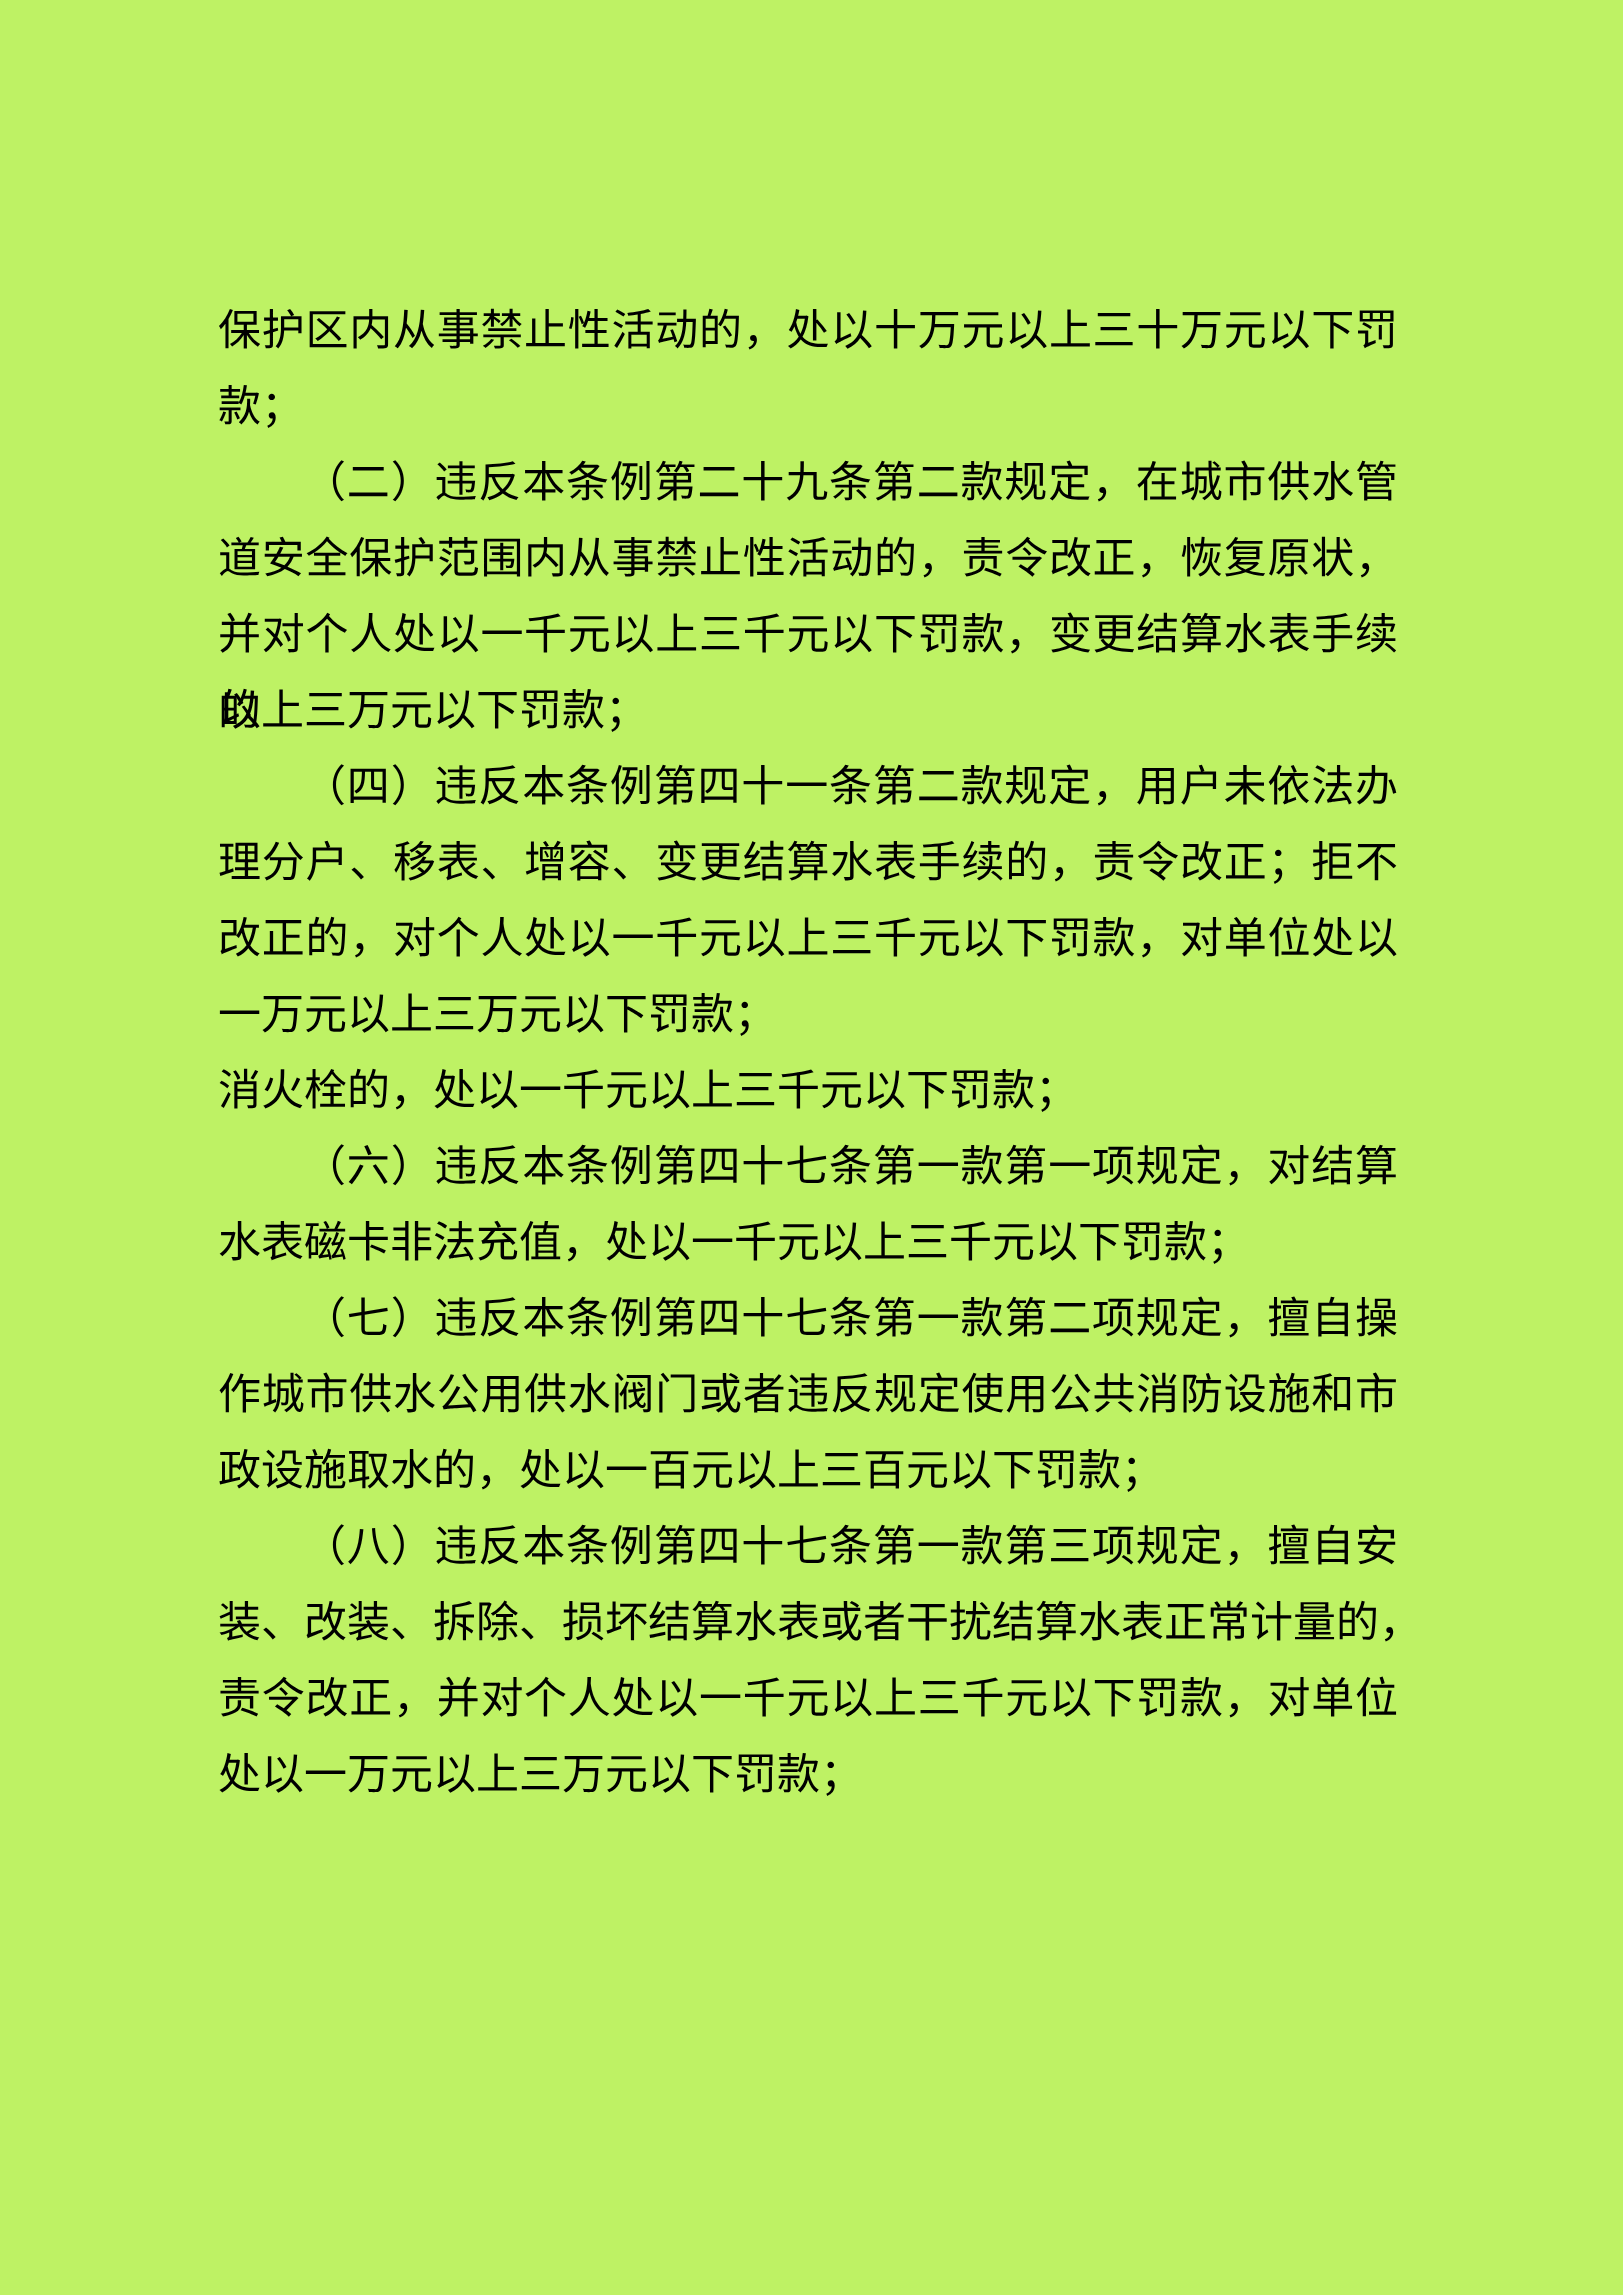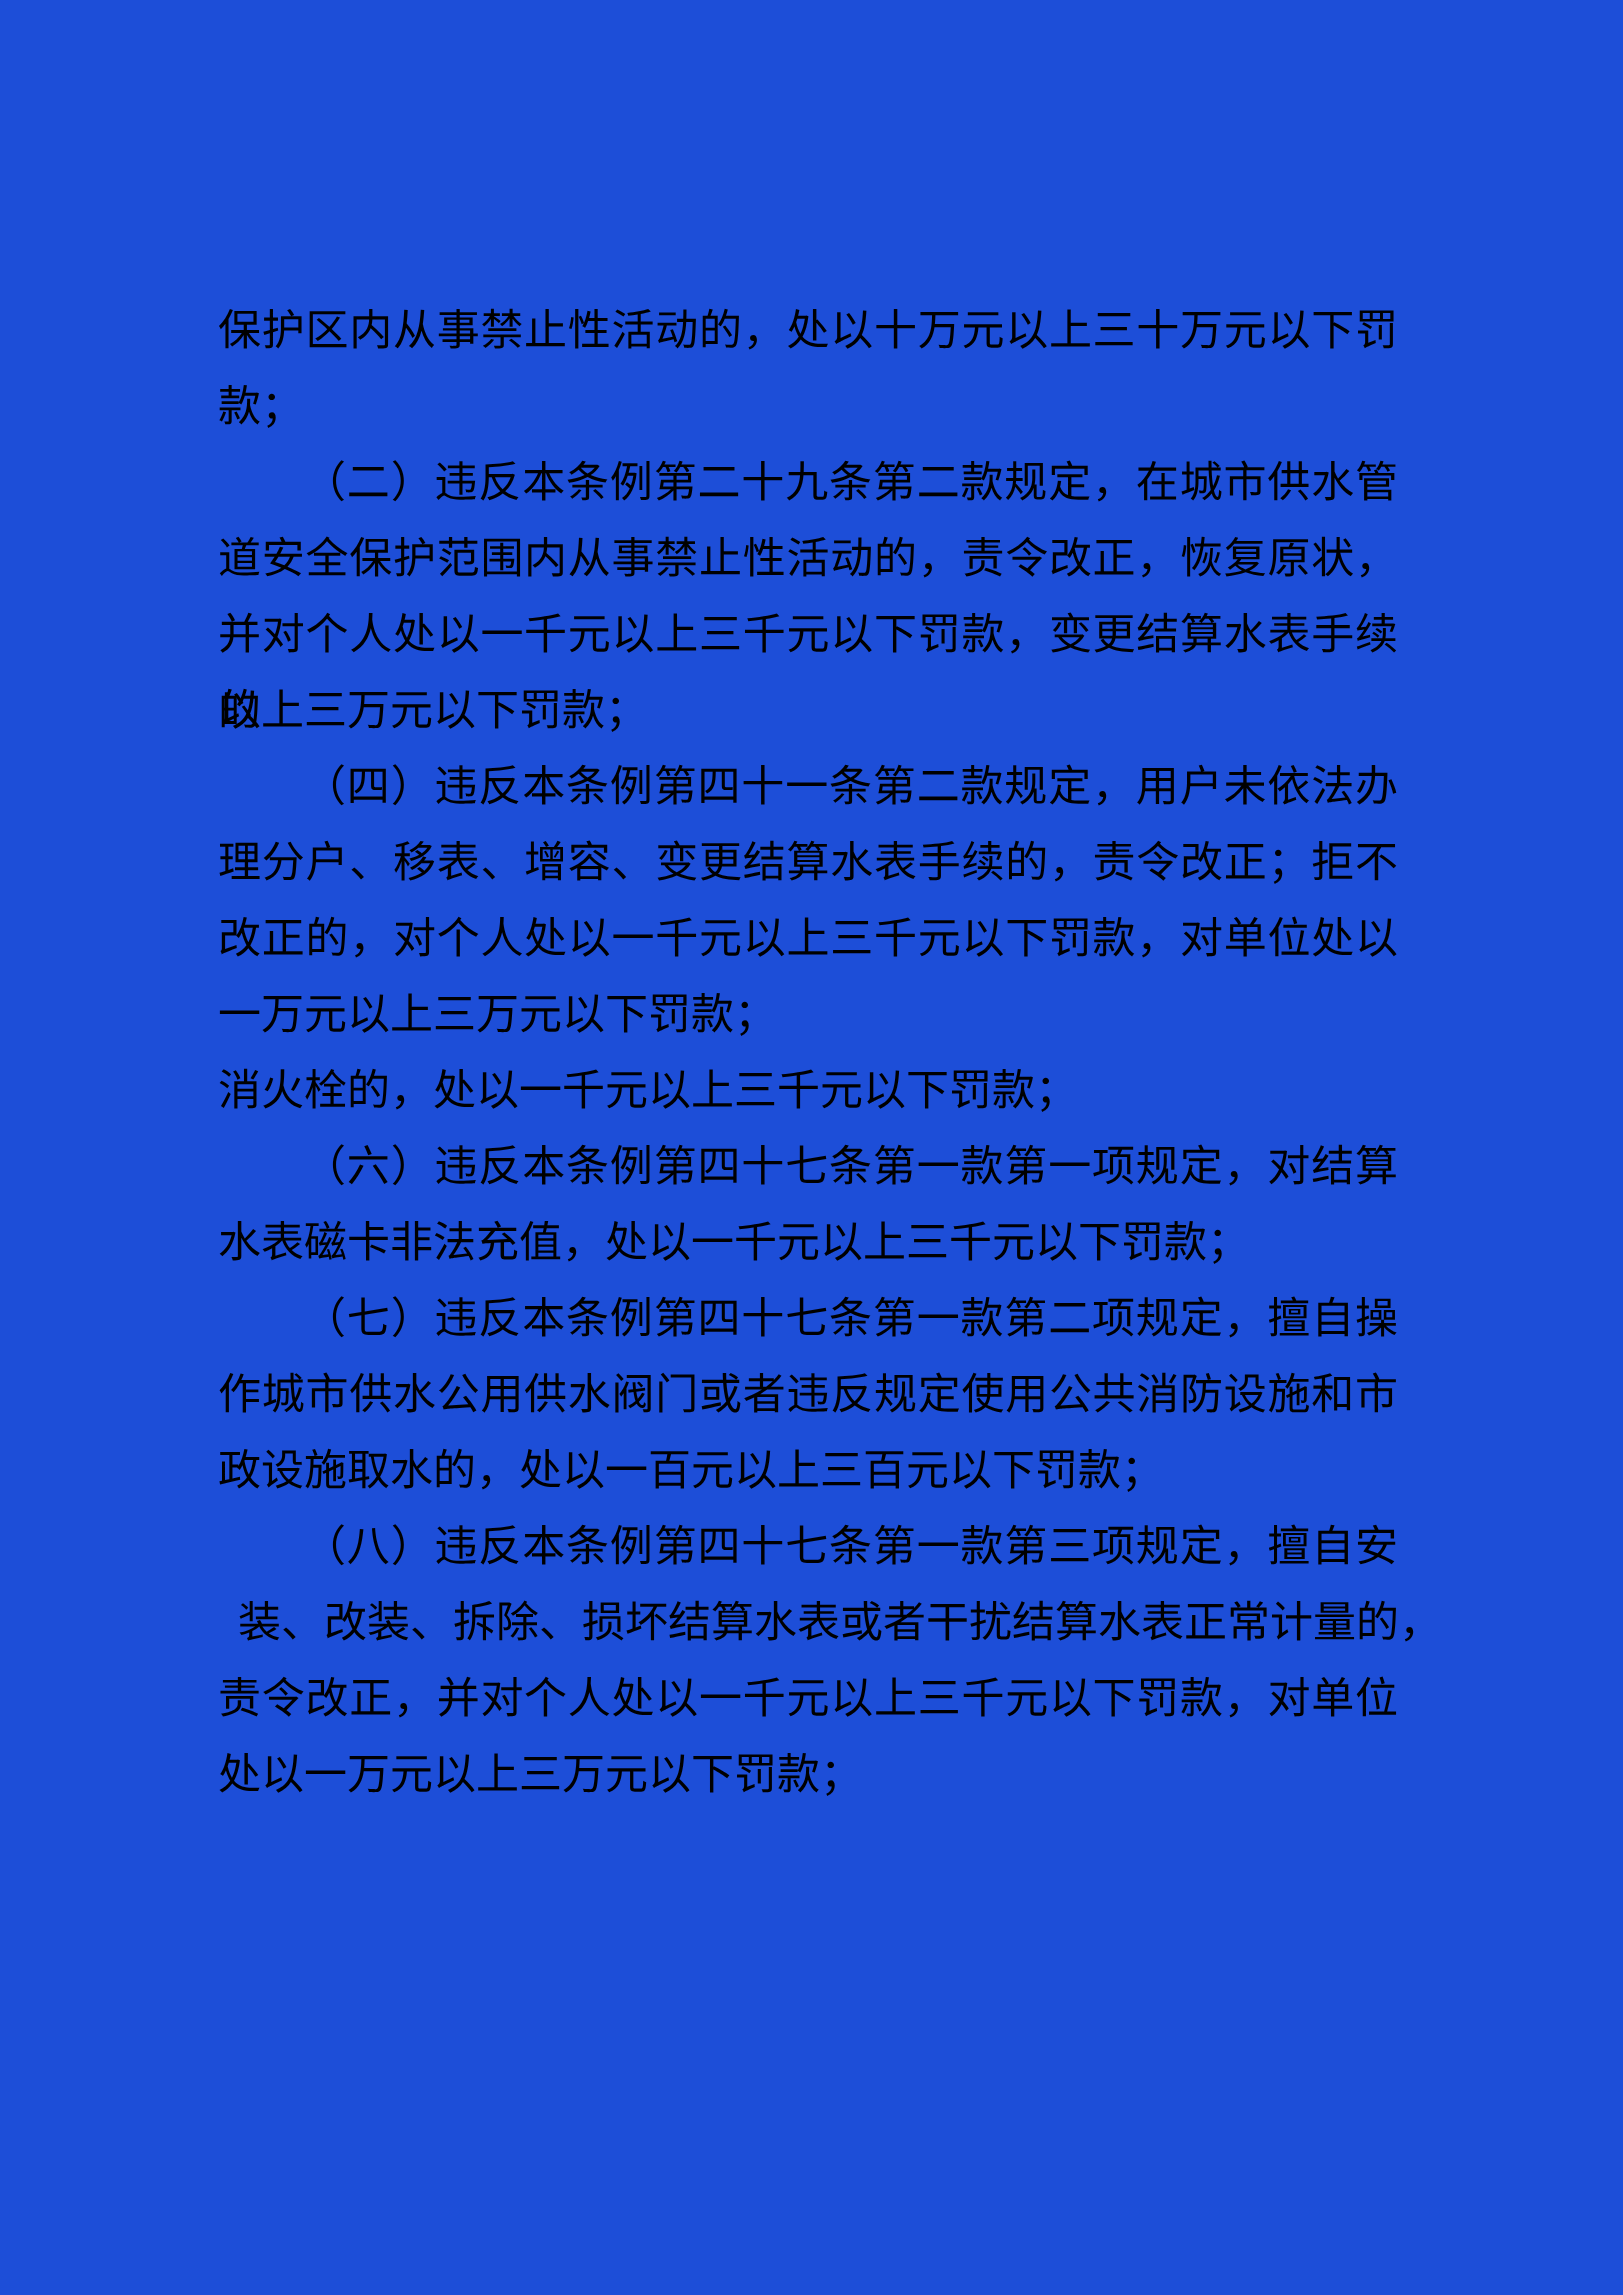--- a/index.html
+++ b/index.html
@@ -4,21 +4,21 @@
 <style>
   html, body {
     margin: 0;
     padding: 0;
     background: #ffffff;
   }
   .page {
     position: relative;
     width: 1623px;
     height: 2295px;
-    background: #1d4ed8;
+    background: #bef264;
     overflow: hidden;
     font-family: "Liberation Serif", "DejaVu Serif", serif;
     color: #000000;
   }
   .text-block {
     position: absolute;
     left: 218px;
     top: 293px;
     width: 1180px;
   }
@@ -38,21 +38,20 @@
     text-justify: inter-character;
   }
   
   .line.indent {
     text-indent: 85px;
   }
   
   .line.hang {
     white-space: nowrap;
     overflow: visible;
-    margin-left: 20px;
   }
 </style>
 </head>
 <body>
 
 <div class="page">
   <div class="text-block">
       <div class="line fill">保护区内从事禁止性活动的，处以十万元以上三十万元以下罚</div>
       <div class="line">款；</div>
       <div class="line indent fill">（二）违反本条例第二十九条第二款规定，在城市供水管</div>

